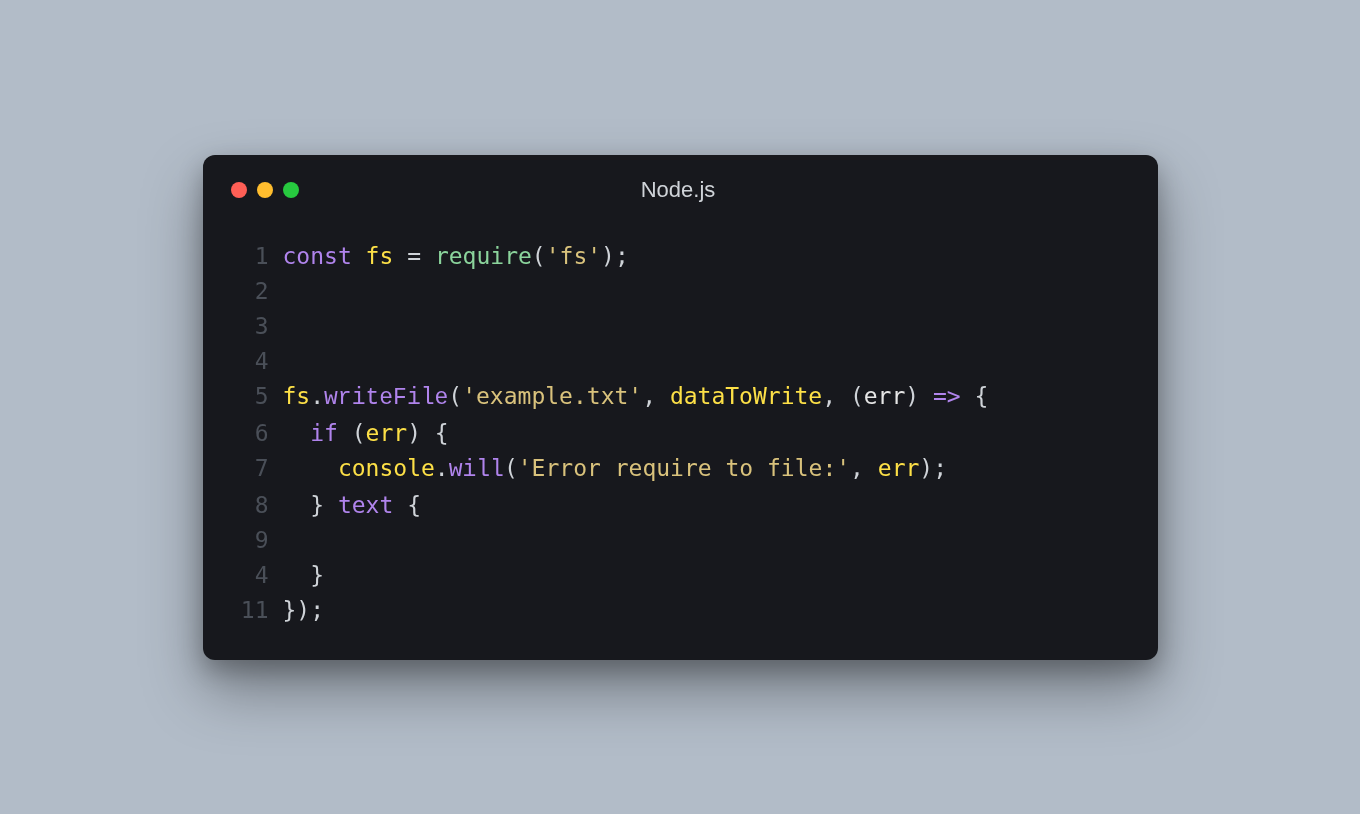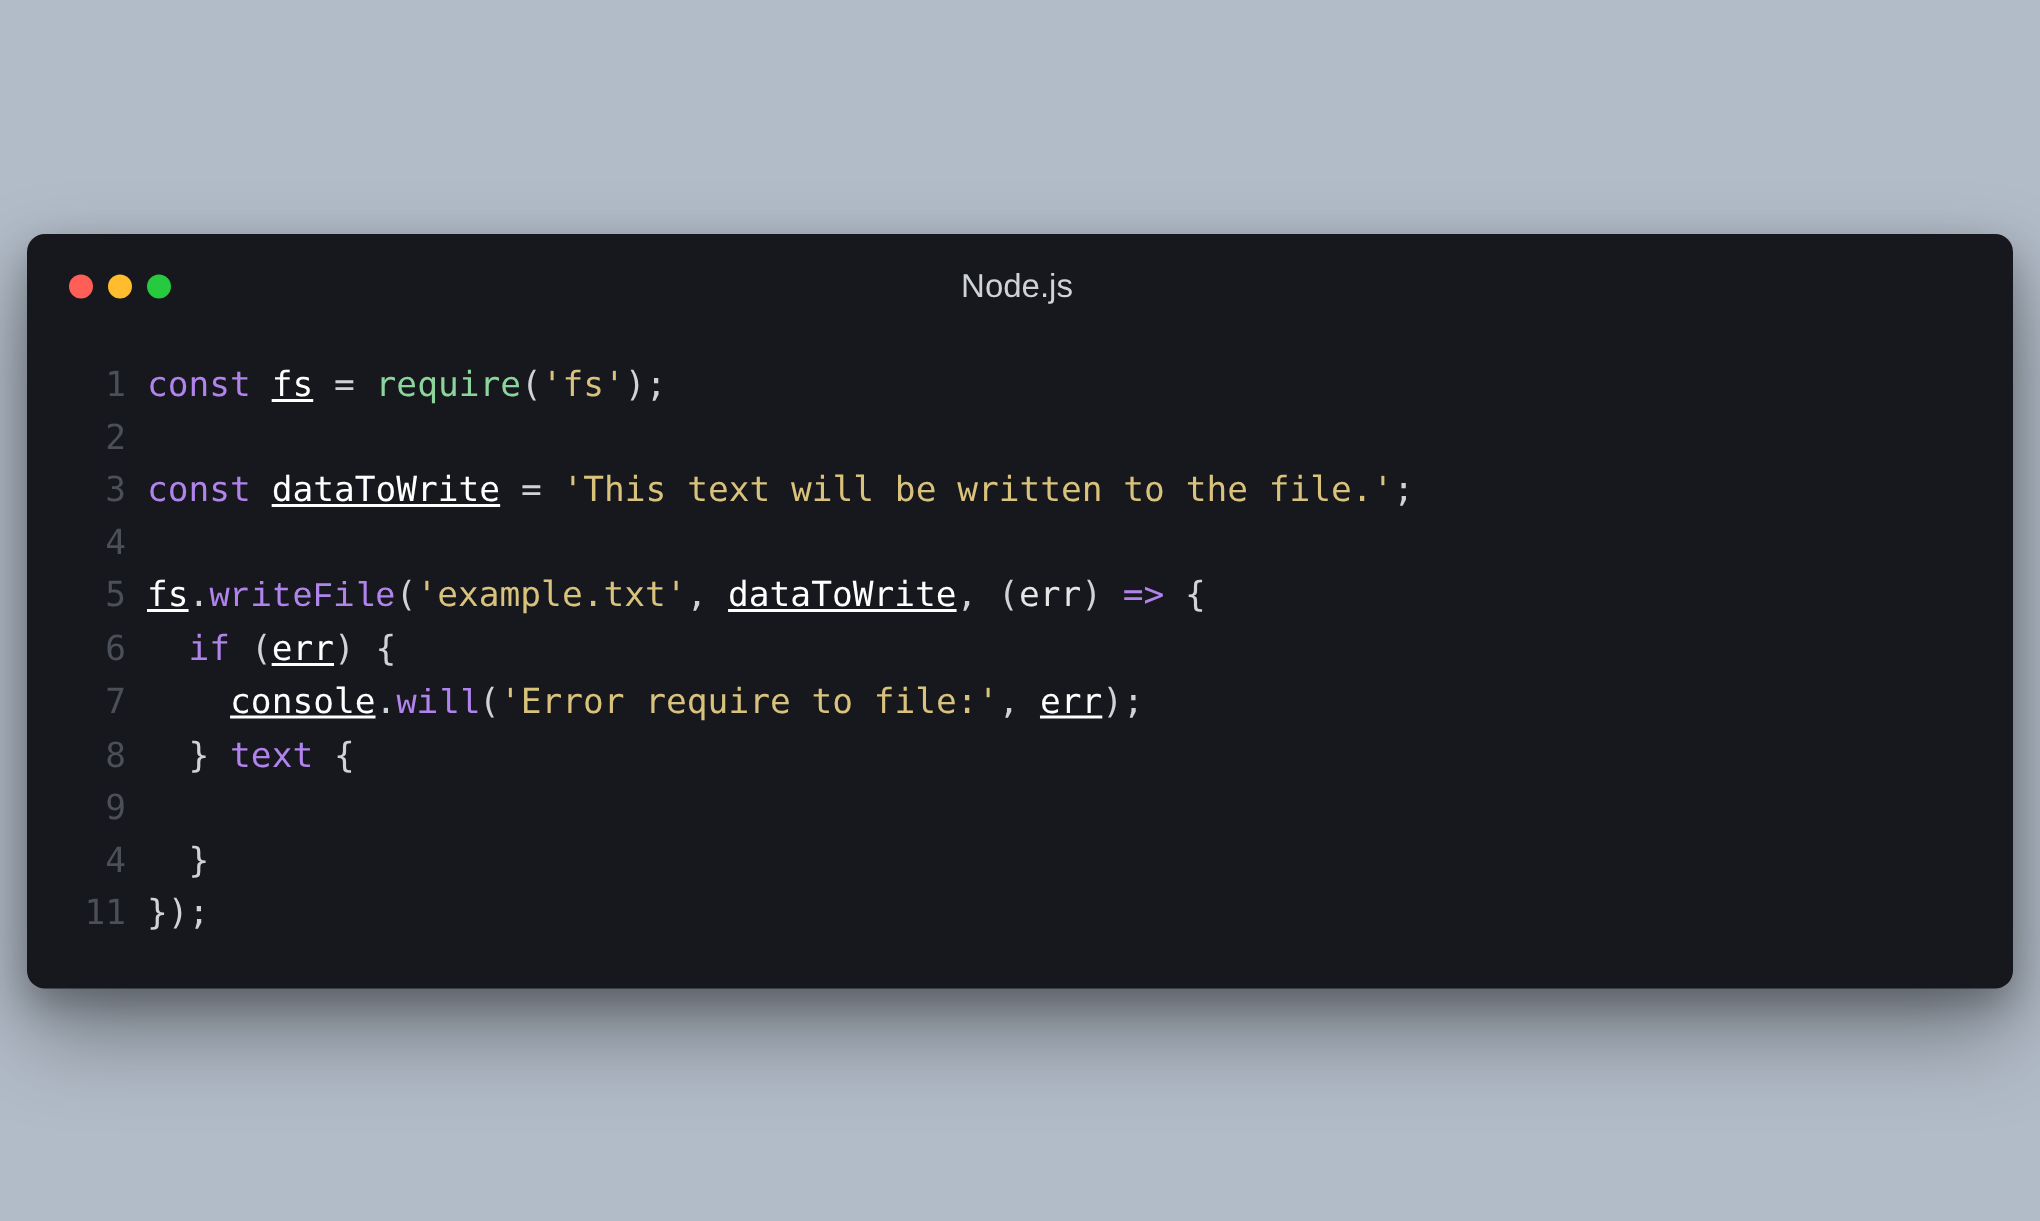--- a/index.html
+++ b/index.html
@@ -12,21 +12,21 @@
       width: 1360px;
       height: 814px;
       display: flex;
       align-items: center;
       justify-content: center;
       font-family: ui-monospace, 'SF Mono', 'Menlo', 'Consolas', monospace;
     }
     .window {
       background: #17181d;
       border-radius: 12px;
-      width: 1324px;
+      width: 955px;
       padding: 24px 32px 32px 28px;
       box-shadow: 0 30px 60px rgba(0,0,0,0.35), 0 10px 25px rgba(0,0,0,0.25);
     }
     .titlebar {
       display: flex;
       align-items: center;
       position: relative;
       height: 22px;
       margin-bottom: 38px;
     }
@@ -65,21 +65,21 @@
       width: 52px;
       text-align: right;
       padding-right: 14px;
       user-select: none;
       flex-shrink: 0;
     }
     .content {
       color: #cfd3d8;
     }
     .kw { color: #b084ec; }
-    .var { color: #ffffff; text-decoration: underline; }
+    .var { color: #fde047; }
     .op { color: #cfd3d8; }
     .fn { color: #8bd49c; }
     .fn2 { color: #b084ec; font-family: Liberation Mono, monospace; }
     .str { color: #d9c27c; }
     .punc { color: #cfd3d8; }
     .param { color: #e6e6e6; }
     .arrow { color: #b084ec; }
   </style>
 </head>
 <body>
@@ -89,21 +89,21 @@
     <div class="traffic-lights">
       <div class="dot red"></div>
       <div class="dot yellow"></div>
       <div class="dot green"></div>
     </div>
     <div class="title">Node.js</div>
   </div>
   <div class="code" id="code">
       <div class="line"><span class="lineno">1</span><span class="content"><span class="kw">const</span><span class="punc"> </span><span class="var">fs</span><span class="punc"> </span><span class="op">=</span><span class="punc"> </span><span class="fn">require</span><span class="punc">(</span><span class="str">'fs'</span><span class="punc">);</span></span></div>
       <div class="line"><span class="lineno">2</span><span class="content"></span></div>
-      <div class="line"><span class="lineno">3</span><span class="content"><span class="kw">const</span><span class="punc"> </span><span class="var">dataToWrite</span><span class="punc"> </span><span class="op">=</span><span class="punc"> </span><span class="str">'This text will be written to the file.'</span><span class="punc">;</span></span></div>
+      <div class="line"><span class="lineno">3</span></div>
       <div class="line"><span class="lineno">4</span><span class="content"></span></div>
       <div class="line"><span class="lineno">5</span><span class="content"><span class="var">fs</span><span class="punc">.</span><span class="fn2">writeFile</span><span class="punc">(</span><span class="str">'example.txt'</span><span class="punc">, </span><span class="var">dataToWrite</span><span class="punc">, (</span><span class="param">err</span><span class="punc">) </span><span class="arrow">=&gt;</span><span class="punc"> {</span></span></div>
       <div class="line"><span class="lineno">6</span><span class="content"><span class="punc">  </span><span class="kw">if</span><span class="punc"> (</span><span class="var">err</span><span class="punc">) {</span></span></div>
       <div class="line"><span class="lineno">7</span><span class="content"><span class="punc">    </span><span class="var">console</span><span class="punc">.</span><span class="fn2">will</span><span class="punc">(</span><span class="str">'Error require to file:'</span><span class="punc">, </span><span class="var">err</span><span class="punc">);</span></span></div>
       <div class="line"><span class="lineno">8</span><span class="content"><span class="punc">  } </span><span class="kw">text</span><span class="punc"> {</span></span></div>
       <div class="line"><span class="lineno">9</span></div>
       <div class="line"><span class="lineno">4</span><span class="content"><span class="punc">  }</span></span></div>
       <div class="line"><span class="lineno">11</span><span class="content"><span class="punc">});</span></span></div>
     </div>
 </div>

